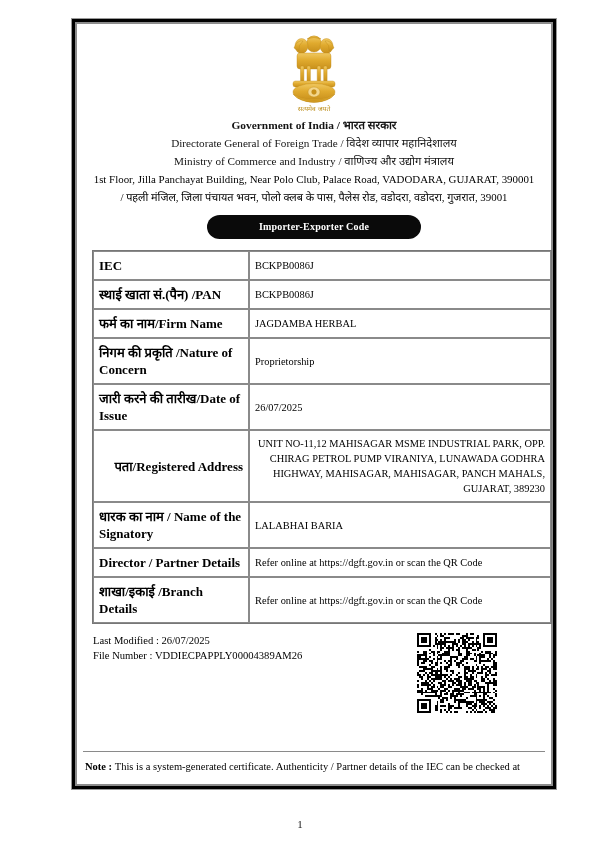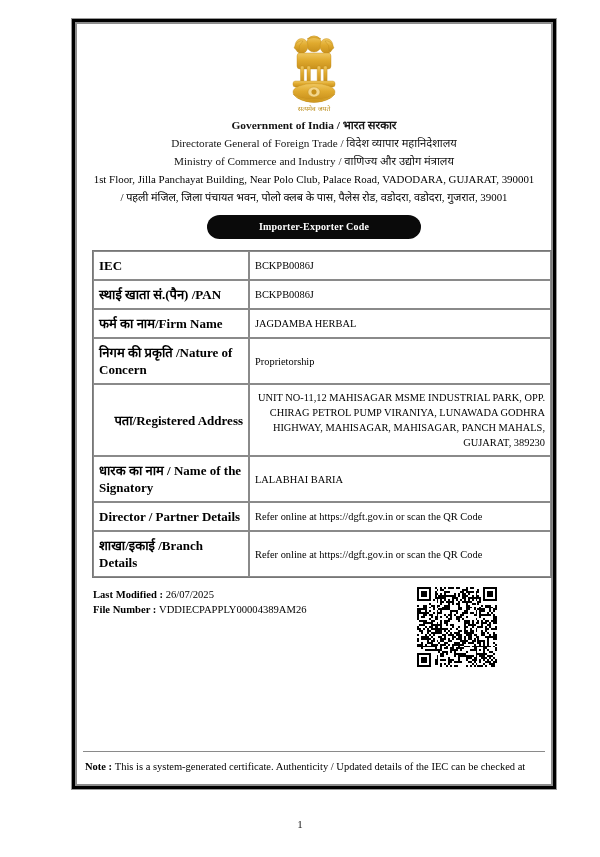--- a/index.html
+++ b/index.html
@@ -133,21 +133,21 @@
   
   .foot {
     position: relative;
     margin: 9px 6px 0 6px;
     height: 96px;
   }
   .foot-meta {
     font-size: 10.6px;
     line-height: 15px;
   }
-  .foot-meta .lbl { font-weight: bold; }
+  .foot-meta .lbl { font-weight: normal; }
   .qr {
     position: absolute;
     right: 38px;
     top: 0px;
     width: 80px;
     height: 80px;
   }
   .qr svg { display: block; }
 
   
@@ -238,20 +238,24 @@
               <td class="k">स्थाई खाता सं.(पैन) /PAN</td>
               <td class="v">BCKPB0086J</td>
             </tr>
             <tr>
               <td class="k">फर्म का नाम/Firm Name</td>
               <td class="v">JAGDAMBA HERBAL</td>
             </tr>
             <tr class="tall">
               <td class="k">निगम की प्रकृति /Nature of Concern</td>
               <td class="v">Proprietorship</td>
+            </tr>
+            <tr class="tall">
+              <td class="k">जारी करने की तारीख/Date of Issue</td>
+              <td class="v">26/07/2025</td>
             </tr>
             <tr class="tall addr">
               <td class="k">पता/Registered Address</td>
               <td class="v">UNIT NO-11,12 MAHISAGAR MSME INDUSTRIAL PARK, OPP. CHIRAG PETROL PUMP VIRANIYA, LUNAWADA GODHRA HIGHWAY, MAHISAGAR, MAHISAGAR, PANCH MAHALS, GUJARAT, 389230</td>
             </tr>
             <tr class="tall">
               <td class="k">धारक का नाम / Name of the Signatory</td>
               <td class="v">LALABHAI BARIA</td>
             </tr>
             <tr>
@@ -693,20 +697,20 @@
                 <rect x="29" y="40" width="1" height="1"></rect>
                 <rect x="31" y="40" width="3" height="1"></rect>
                 <rect x="35" y="40" width="1" height="1"></rect>
                 <rect x="38" y="40" width="2" height="1"></rect>
               </g>
           </svg>
         </div>
       </div>
 
       <div class="note-box">
-        <span class="lbl">Note : </span><span>This is a system-generated certificate. Authenticity / Updated details of the IEC can be checked at</span>
+        <span class="lbl">Note : </span><span>This is a system-generated certificate. Authenticity / Partner details of the IEC can be checked at</span>
       </div>
 
     </div>
   </div>
 </div>
 
 <div id="page-number">1</div>
 
 </body></html>

